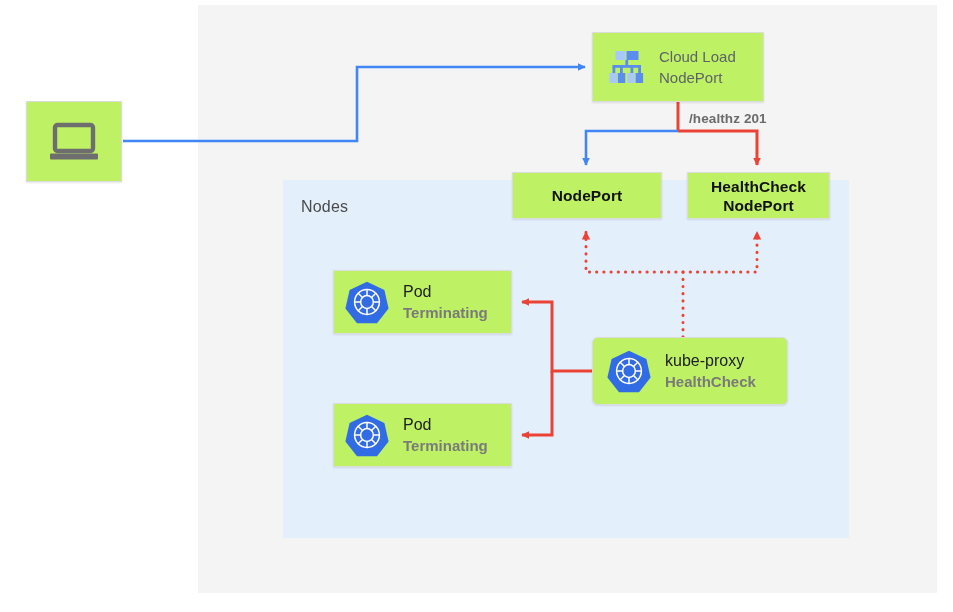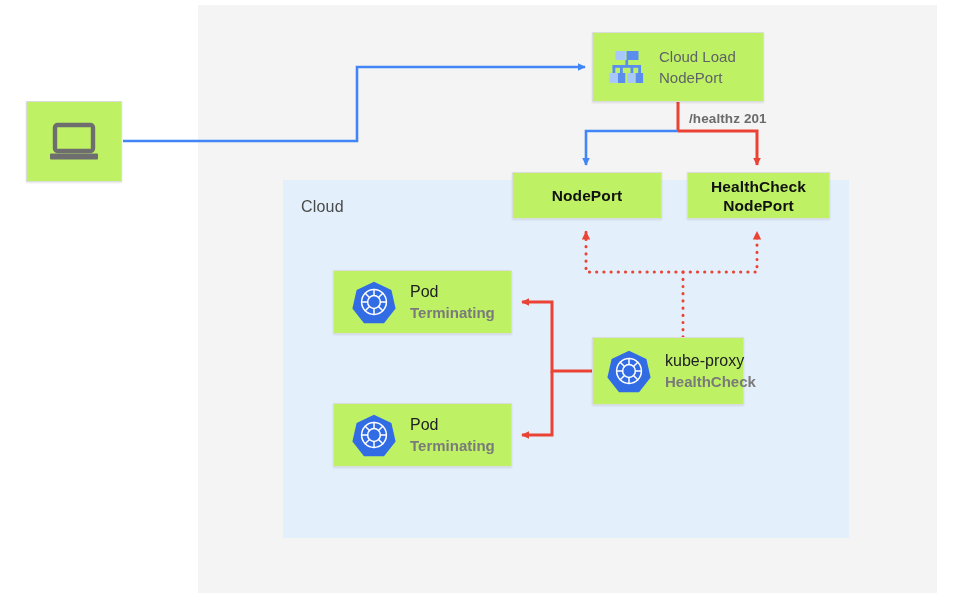--- a/index.html
+++ b/index.html
@@ -91,29 +91,30 @@
     font-size: 15.5px;
     font-weight: bold;
     color: #111111;
     line-height: 19px;
     letter-spacing: 0.1px;
   }
 
   
   .pod-card {
     left: 333px; width: 179px; height: 64px;
-    padding-left: 18px;
+    padding-left: 11px;
   }
   #pod-card-1 { top: 270px; }
   #pod-card-2 { top: 403px; }
 
   
   #kubeproxy-card {
-    left: 592px; top: 337px; width: 152px; height: 68px;
+    left: 592px; top: 337px; width: 196px; height: 68px;
     padding-left: 14px;
+    border-radius: 6px;
   }
 
   .k8s-icon { width: 44px; height: 44px; flex: none; }
   .entity-text { margin-left: 14px; }
   .entity-title {
     font-size: 16px;
     color: #202124;
     line-height: 21px;
   }
   .entity-sub {
@@ -141,21 +142,21 @@
   }
 </style>
 </head>
 <body>
 
 <div id="stage">
 
   <div class="panel"></div>
 
   <div class="nodes-region"></div>
-  <div class="nodes-label">Cloud</div>
+  <div class="nodes-label">Nodes</div>
 
   <svg class="wires" viewBox="0 0 953 612">
     <defs>
       <marker id="arrow-blue" markerWidth="9" markerHeight="9" refX="7.2" refY="4.5" orient="auto" markerUnits="userSpaceOnUse">
         <path d="M0,0.6 L8,4.5 L0,8.4 z" fill="#4285f4"></path>
       </marker>
       <marker id="arrow-red" markerWidth="9" markerHeight="9" refX="7.2" refY="4.5" orient="auto" markerUnits="userSpaceOnUse">
         <path d="M0,0.6 L8,4.5 L0,8.4 z" fill="#ea4335"></path>
       </marker>
       <marker id="arrow-red-dot" markerWidth="10" markerHeight="10" refX="7.5" refY="5" orient="auto" markerUnits="userSpaceOnUse">

